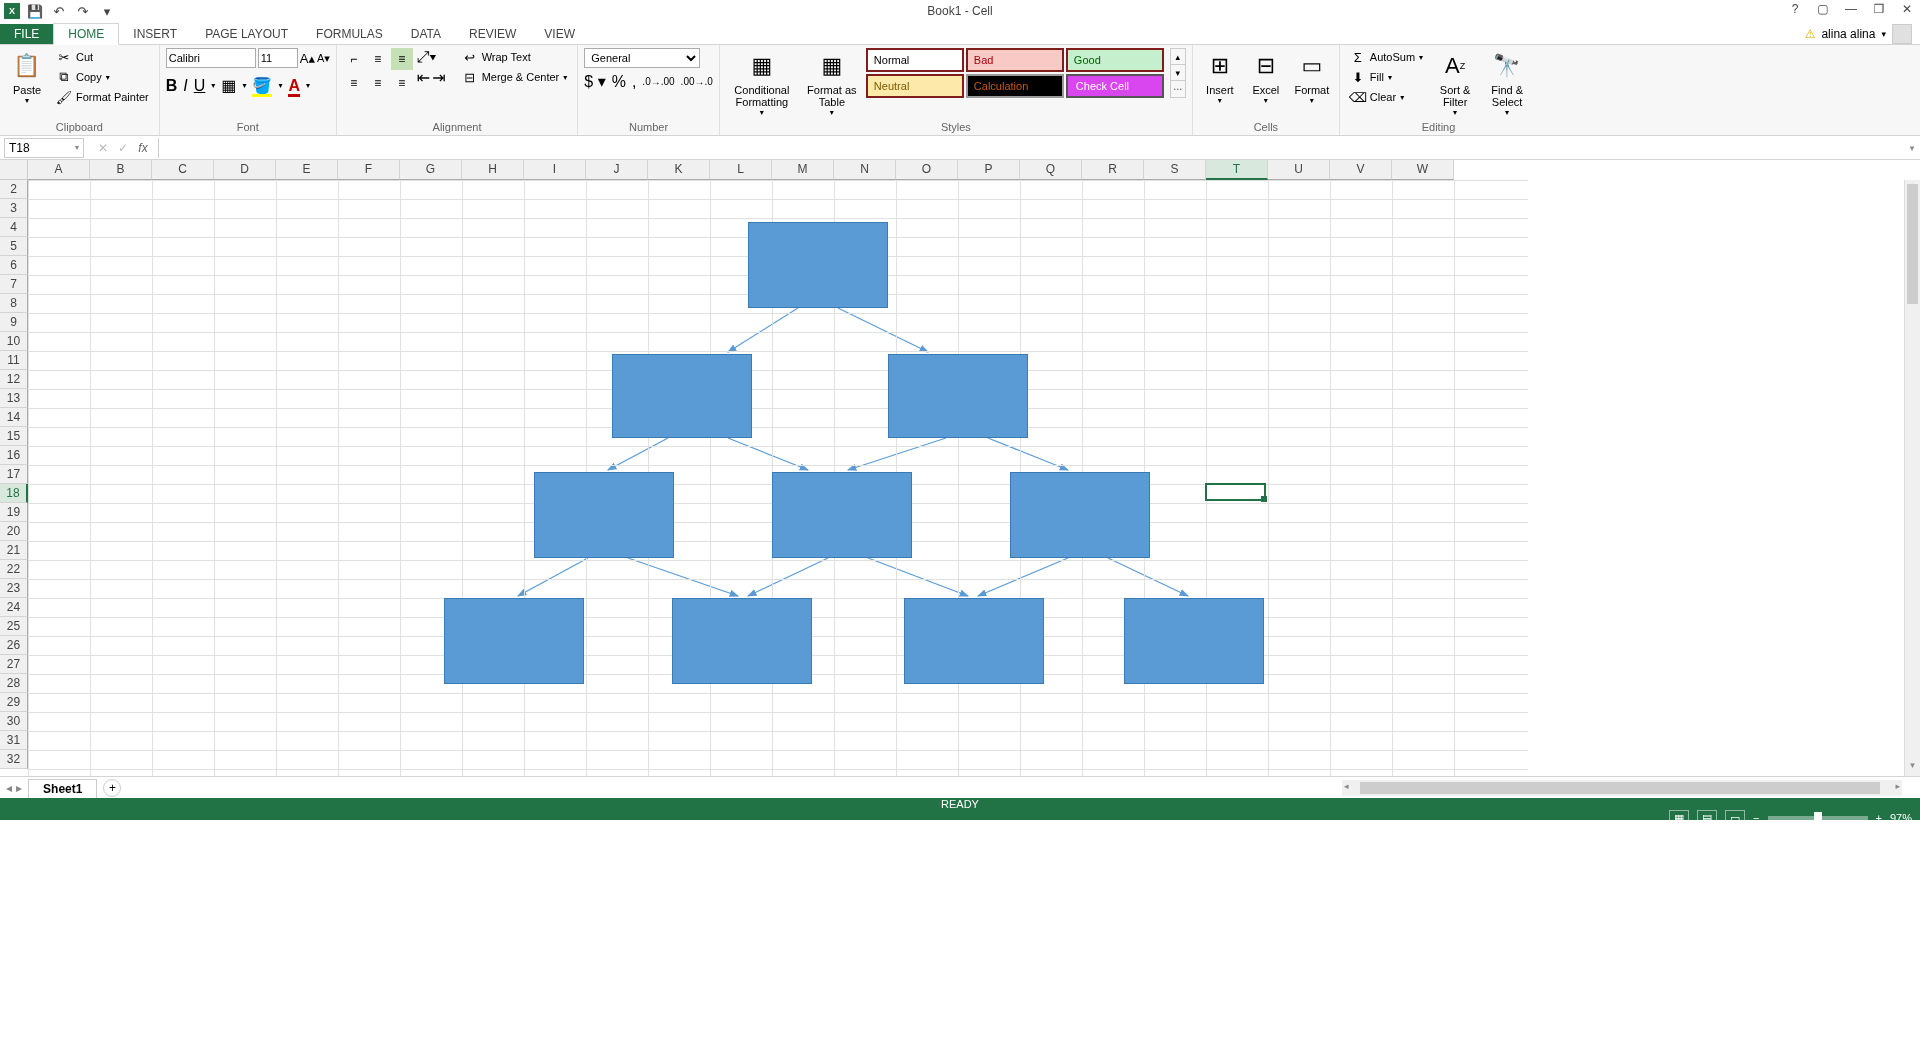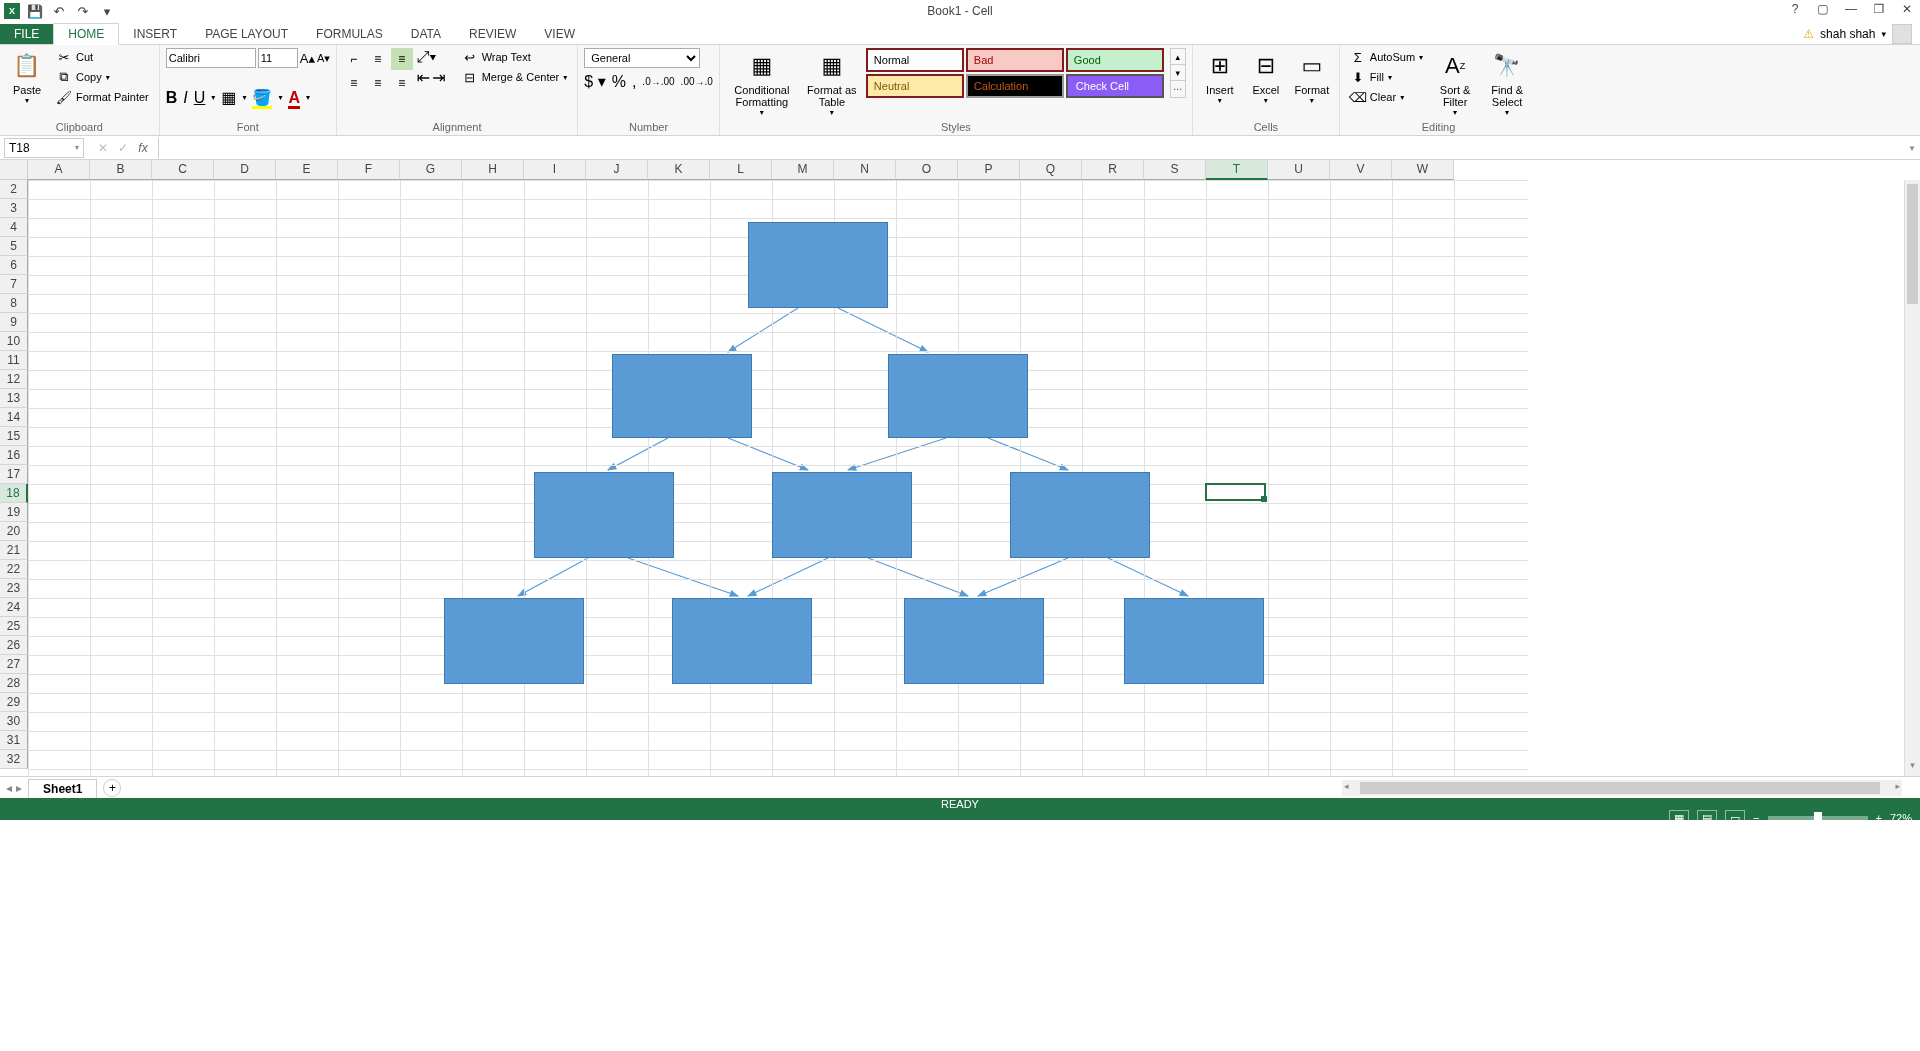--- a/index.html
+++ b/index.html
@@ -38,21 +38,21 @@
 .font-size { width: 40px; }
 .btn-grid { display: grid; grid-template-columns: repeat(3,22px); grid-auto-rows: 22px; gap: 2px; }
 .btn-grid .mini { width:22px;height:22px;display:flex;align-items:center;justify-content:center;font-size:12px;cursor:pointer; }
 .style-gallery { display: grid; grid-template-columns: repeat(3, 98px); grid-auto-rows: 24px; gap: 2px; }
 .style-cell { border: 2px solid #7f1d1d; font-size: 11px; display:flex;align-items:center;padding-left:6px;}
 .style-normal { background:#fff; }
 .style-bad { background:#f8c9c5; color:#9c0006;text-align:center;}
 .style-good { background:#c6efce; color:#006100;}
 .style-neutral { background:#fde9a9; color:#7a5b00;}
 .style-calc { background:#000000; color:#c65911; border-color:#999;}
-.style-check { background:#8b5cf6; color:#fff; border-color:#555;padding-left:8px;}
+.style-check { background:#d946ef; color:#fff; border-color:#555;padding-left:8px;}
 .gallery-arrows { display:flex;flex-direction:column;border:1px solid #ccc;margin-left:2px;}
 .gallery-arrows div{width:14px;height:16px;font-size:9px;display:flex;align-items:center;justify-content:center;cursor:pointer;border-bottom:1px solid #ccc;}
 
 
 .formula-bar { height: 24px; border-bottom: 1px solid #d4d4d4; display: flex; align-items: center; background:#fff;}
 .name-box { width: 80px; height: 20px; border: 1px solid #ccc; margin: 0 4px; padding: 0 4px; font-size: 12px; display:flex;align-items:center;justify-content:space-between;}
 .fb-btns { display:flex; gap:2px; padding:0 6px; color:#bbb;}
 .fb-btn { width:18px;height:18px;font-size:12px;display:flex;align-items:center;justify-content:center;}
 .fx { font-style: italic; color:#666;}
 .formula-input { flex:1; height:20px; border-left:1px solid #ccc; padding:0 4px; font-size:12px;}
@@ -123,21 +123,21 @@
   <div class="ribbon-tab file">FILE</div>
   <div class="ribbon-tab active">HOME</div>
   <div class="ribbon-tab">INSERT</div>
   <div class="ribbon-tab">PAGE LAYOUT</div>
   <div class="ribbon-tab">FORMULAS</div>
   <div class="ribbon-tab">DATA</div>
   <div class="ribbon-tab">REVIEW</div>
   <div class="ribbon-tab">VIEW</div>
   <div class="user-area">
     <span class="user-warn">⚠</span>
-    <span>shah shah</span>
+    <span>alina alina</span>
     <span style="font-size:9px;">▾</span>
     <div class="user-avatar"></div>
   </div>
 </div>
 
 <div class="ribbon">
 
   <div class="rgroup">
     <div class="rgroup-body">
       <div class="big-btn">
@@ -158,21 +158,21 @@
         <div class="small-btn">
             <span class="ico ico-brush"></span>
             <span>Format Painter</span>
           </div>
       </div>
     </div>
     <div class="rgroup-label">Clipboard</div>
   </div>
 
   <div class="rgroup">
-    <div class="rgroup-body" style="flex-direction:column;gap:20px;">
+    <div class="rgroup-body" style="flex-direction:column;gap:8px;">
       <div style="display:flex;gap:2px;align-items:center;">
         <input class="combo font-name" value="Calibri" style="">
         <input class="combo font-size" value="11" style="">
         <span class="mini" style="font-size:13px;">A▴</span>
         <span class="mini" style="font-size:11px;">A▾</span>
       </div>
       <div style="display:flex;gap:6px;align-items:center;">
         <span style="font-weight:bold;">B</span>
         <span style="font-style:italic;">I</span>
         <span style="text-decoration:underline;">U</span>
@@ -509,15 +509,15 @@
   <span>READY</span>
   <div class="status-right">
     <div class="view-btn">▦</div>
     <div class="view-btn">▤</div>
     <div class="view-btn">▭</div>
     <span>−</span>
     <div class="zoom-slider">
         <div class="zoom-thumb"></div>
       </div>
     <span>+</span>
-    <span>72%</span>
+    <span>97%</span>
   </div>
 </div>
 
 </body></html>

